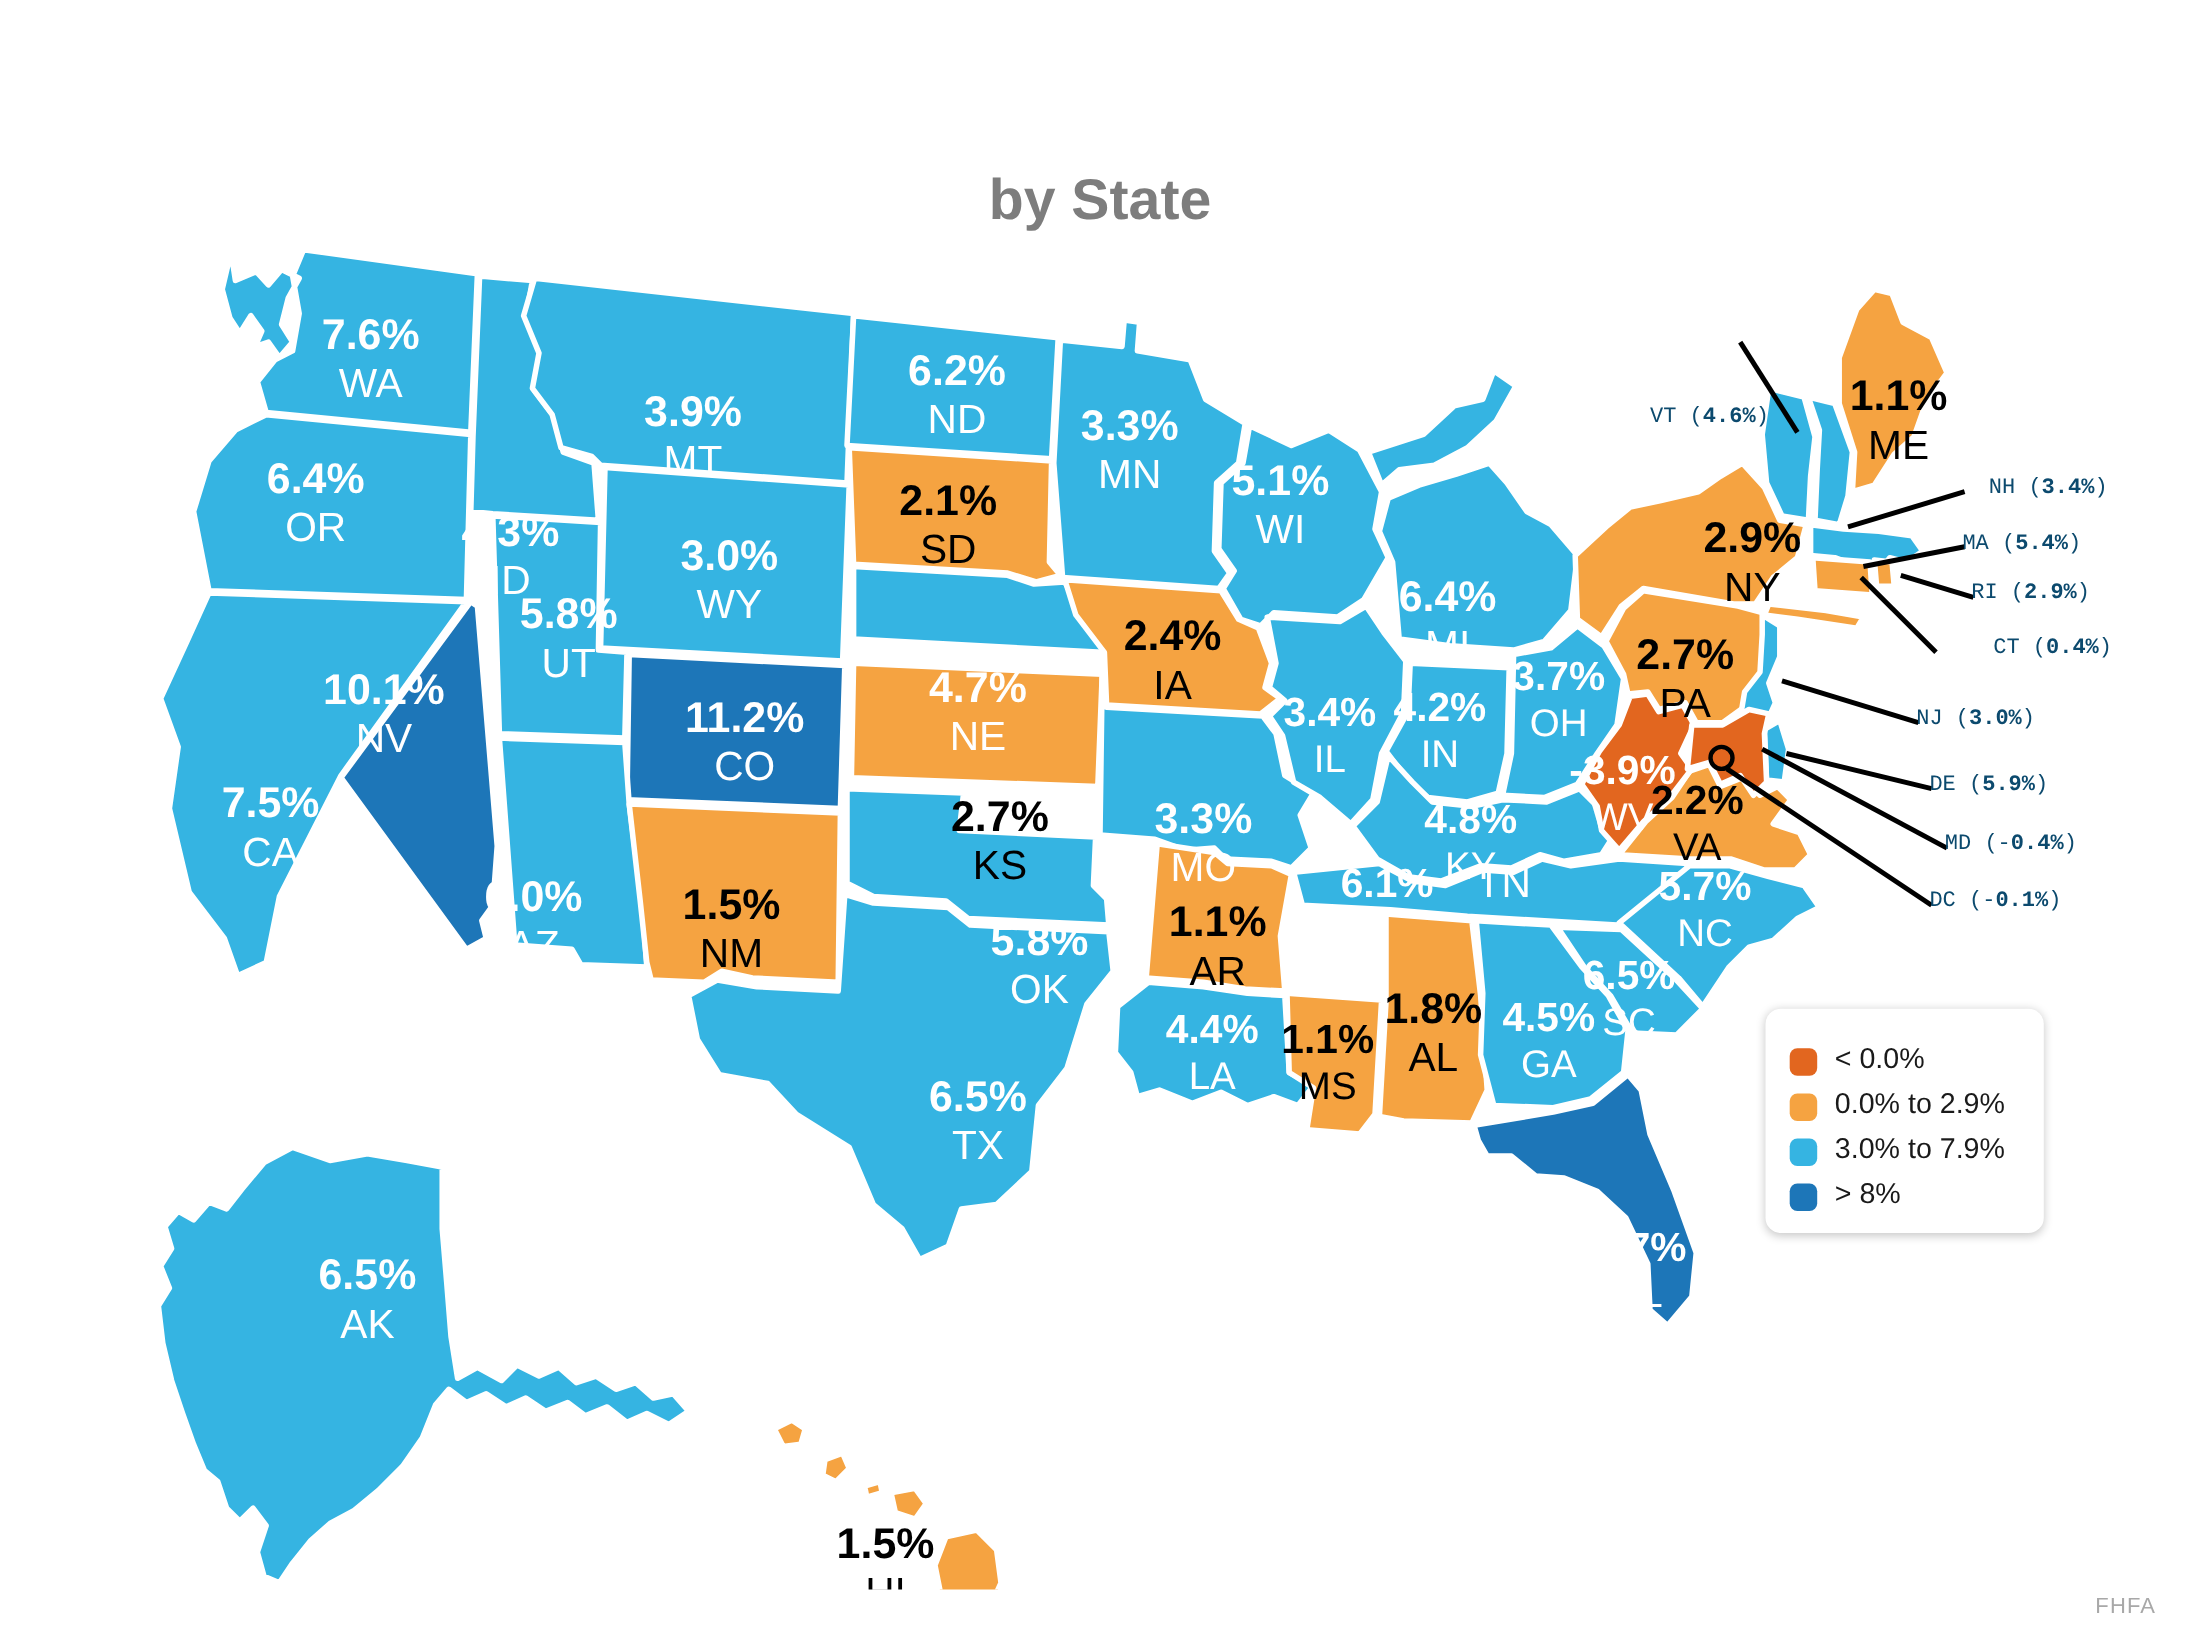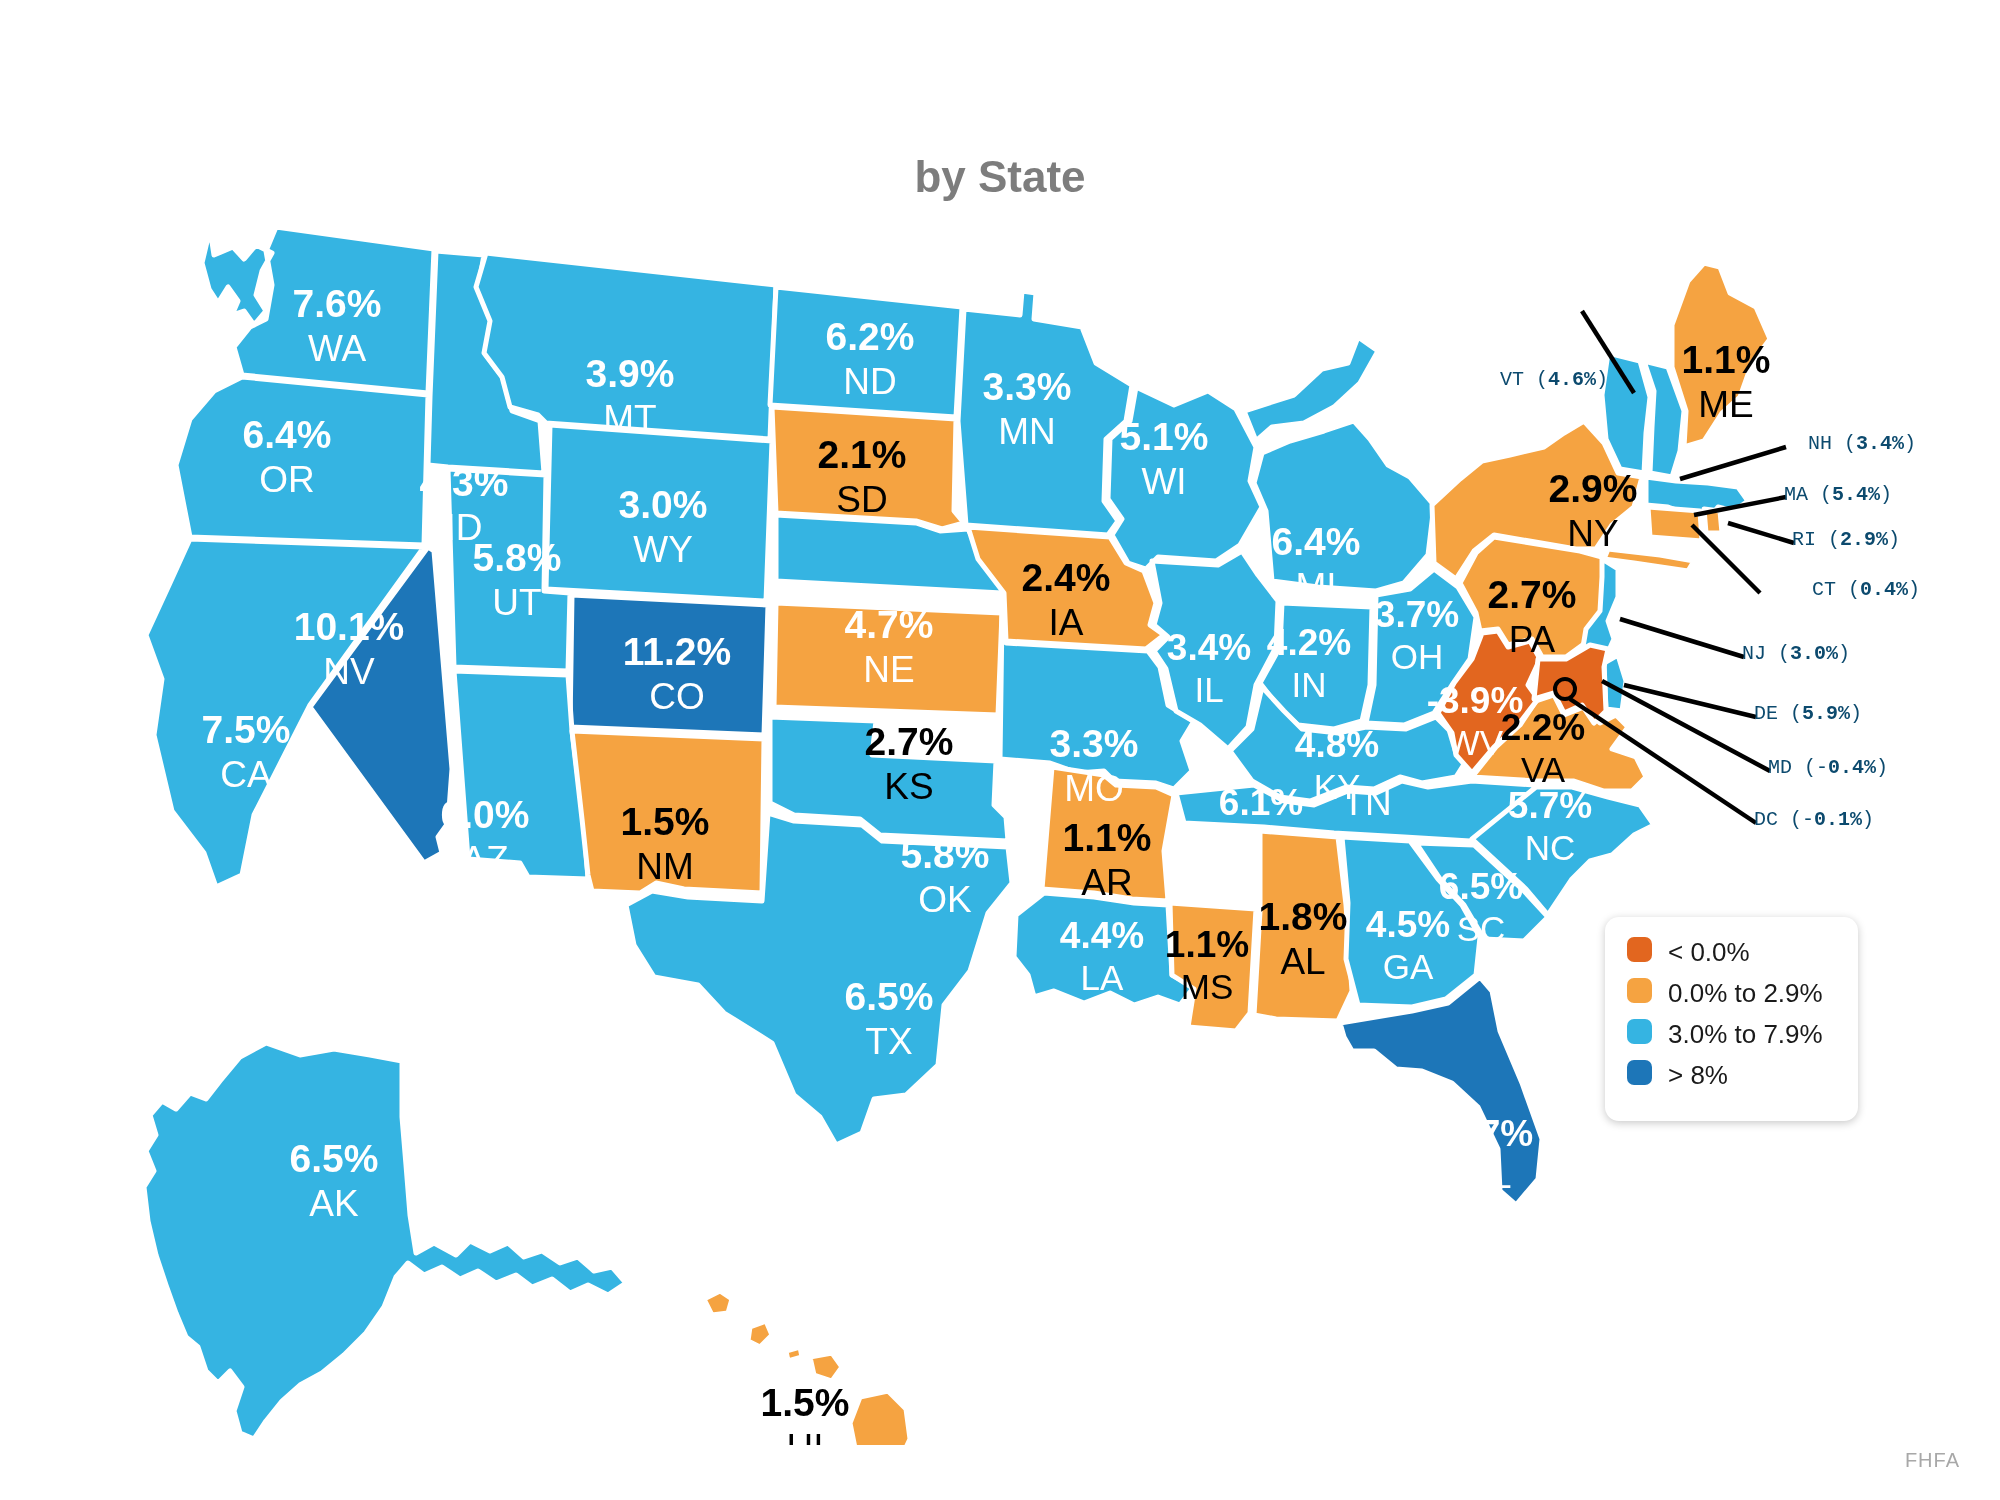--- a/index.html
+++ b/index.html
@@ -11,21 +11,21 @@
   #page{position:absolute;inset:0;}
 
   
   .title{
     position:absolute;top:72px;left:0;width:2000px;text-align:center;
     font-size:67px;font-weight:bold;color:#7d7d7d;letter-spacing:-0.5px;
     line-height:1.05;
   }
   .subtitle{
     position:absolute;top:152px;left:0;width:2000px;text-align:center;
-    font-size:44px;font-weight:bold;color:#7d7d7d;
+    font-size:52px;font-weight:bold;color:#7d7d7d;
   }
 
   
   #mapwrap{position:absolute;left:4px;top:215px;width:1844px;height:1230px;}
   #usmap{display:block;width:2000px;height:1230px;}
   .state{stroke:#ffffff;stroke-width:5;stroke-linejoin:round;}
   .lbl{font-family:"Liberation Sans","DejaVu Sans",sans-serif;text-anchor:middle;}
   .lbl .v{font-weight:bold;}
   .lbl-w .v,.lbl-w .a{fill:#ffffff;}
   .lbl-k .v,.lbl-k .a{fill:#000000;}
@@ -37,21 +37,21 @@
   }
   .callout b{font-weight:bold;}
 
   
   #legend{
     position:absolute;left:1605px;top:917px;width:253px;
     background:#ffffff;border-radius:14px;
     box-shadow:0 2px 9px rgba(0,0,0,.22);
     padding:20px 20px 20px 22px;box-sizing:border-box;
   }
-  .legrow{display:flex;align-items:flex-start;height:41px;}
+  .legrow{display:flex;align-items:flex-end;height:41px;}
   .swatch{width:25px;height:25px;border-radius:7px;flex:0 0 auto;margin-right:16px;}
   .legtxt{font-size:26px;color:#1a1a1a;font-family:"Liberation Sans","DejaVu Sans",sans-serif;}
 
   
   .watermark{
     position:absolute;right:40px;bottom:28px;
     font-size:20px;color:#a8a8a8;letter-spacing:1px;
   }
 </style>
 </head>

